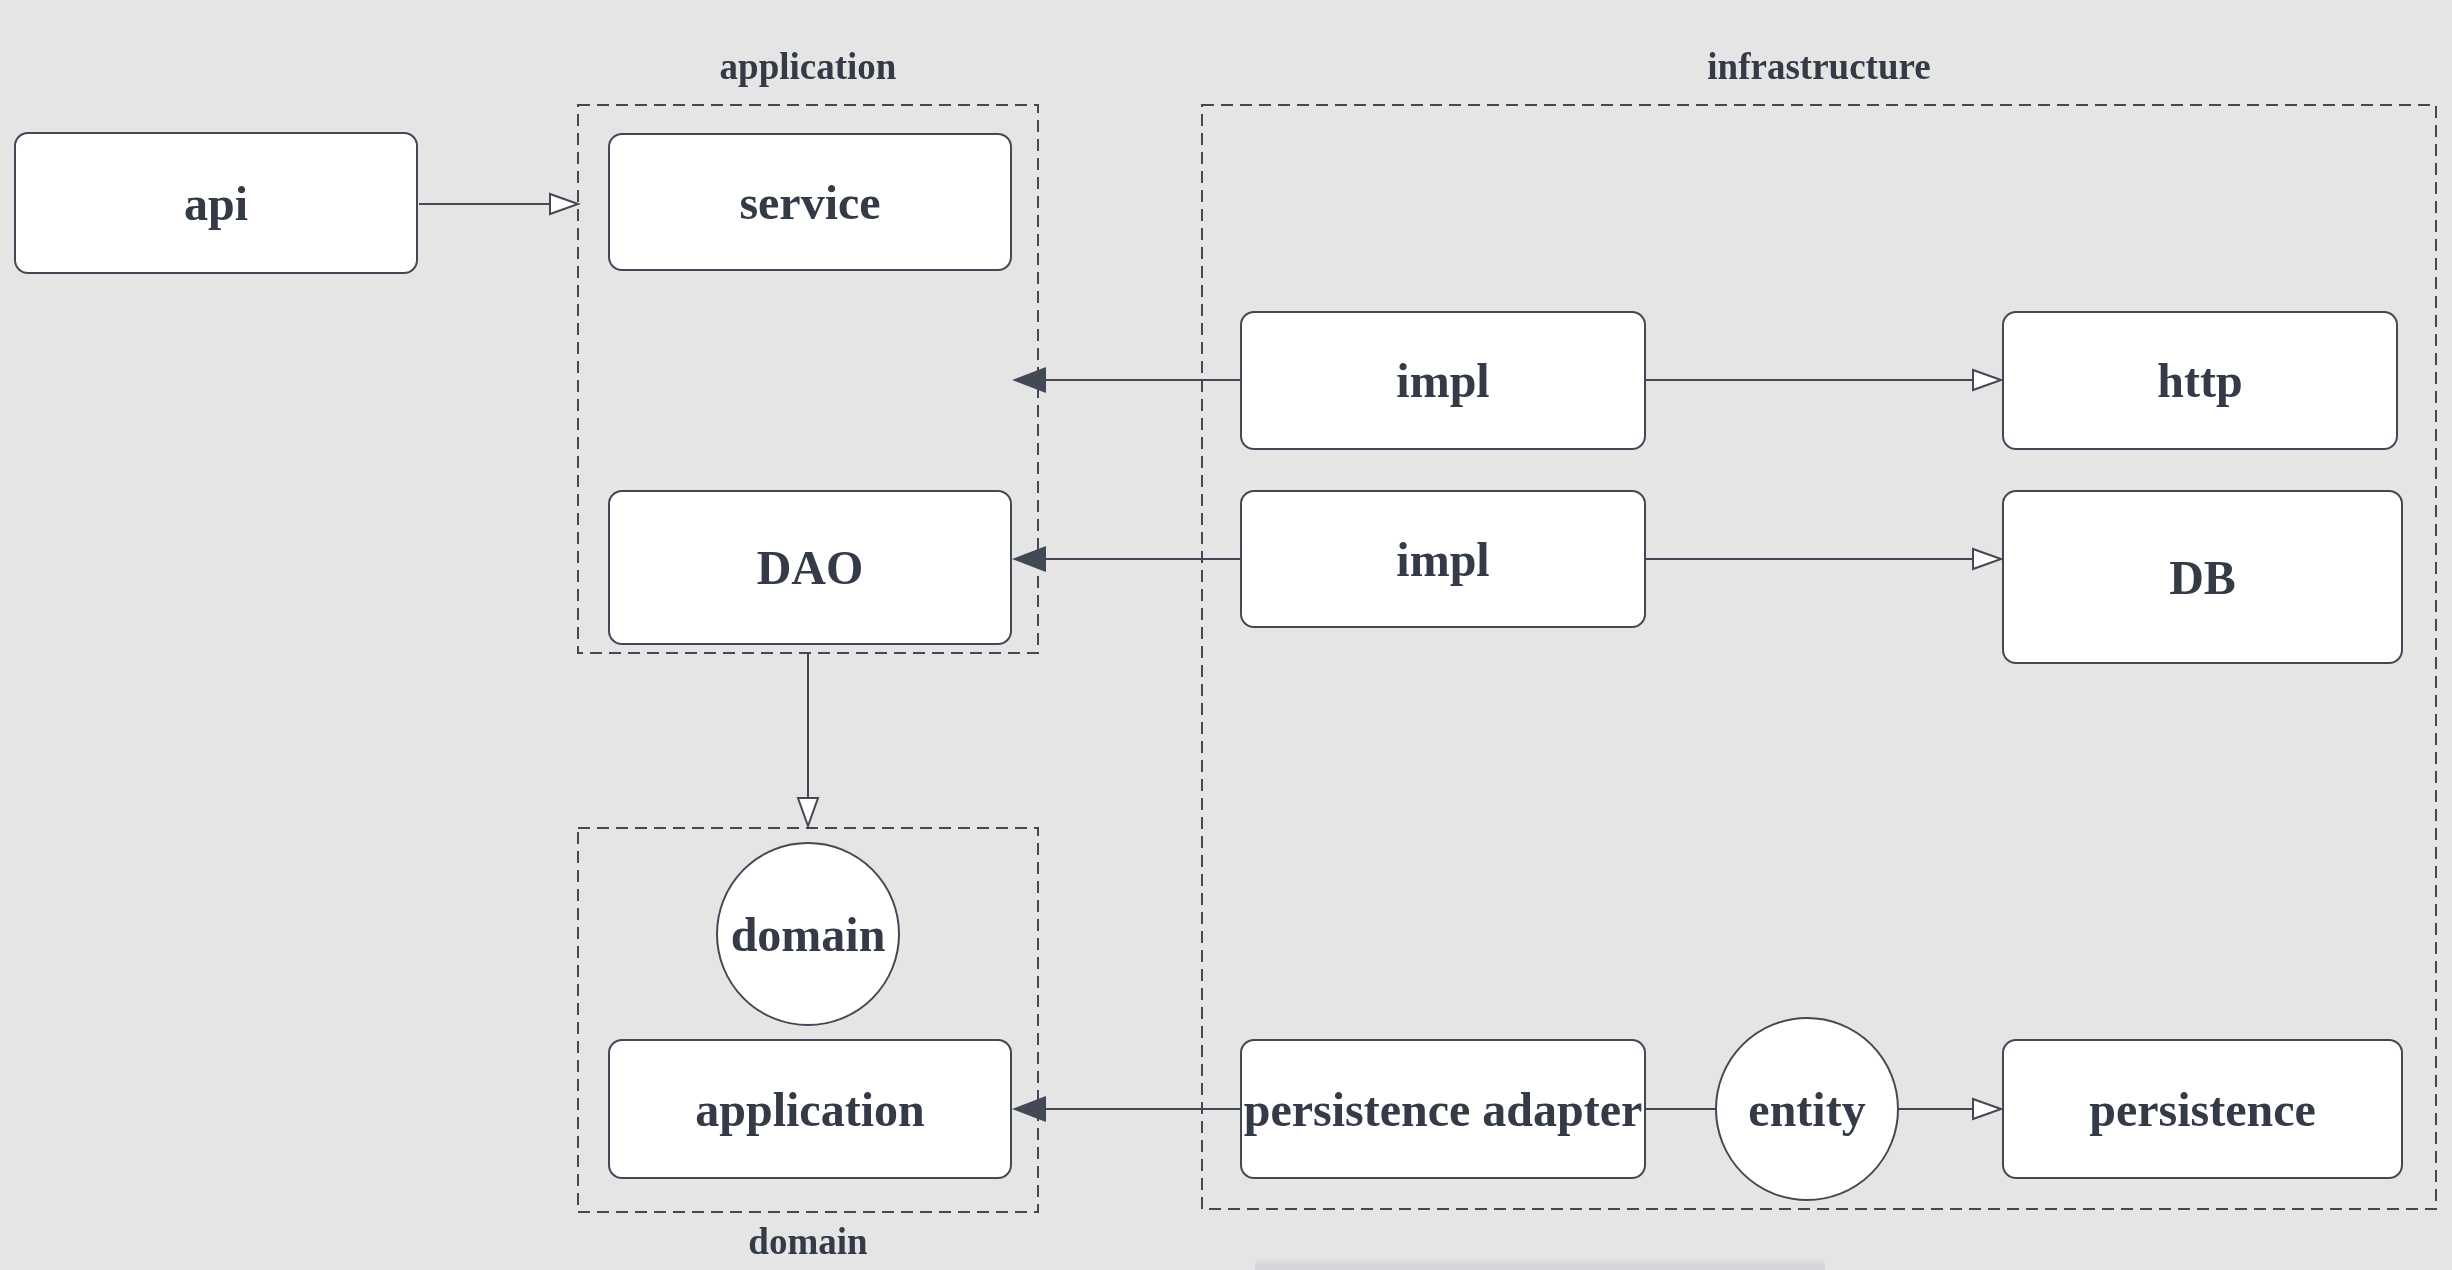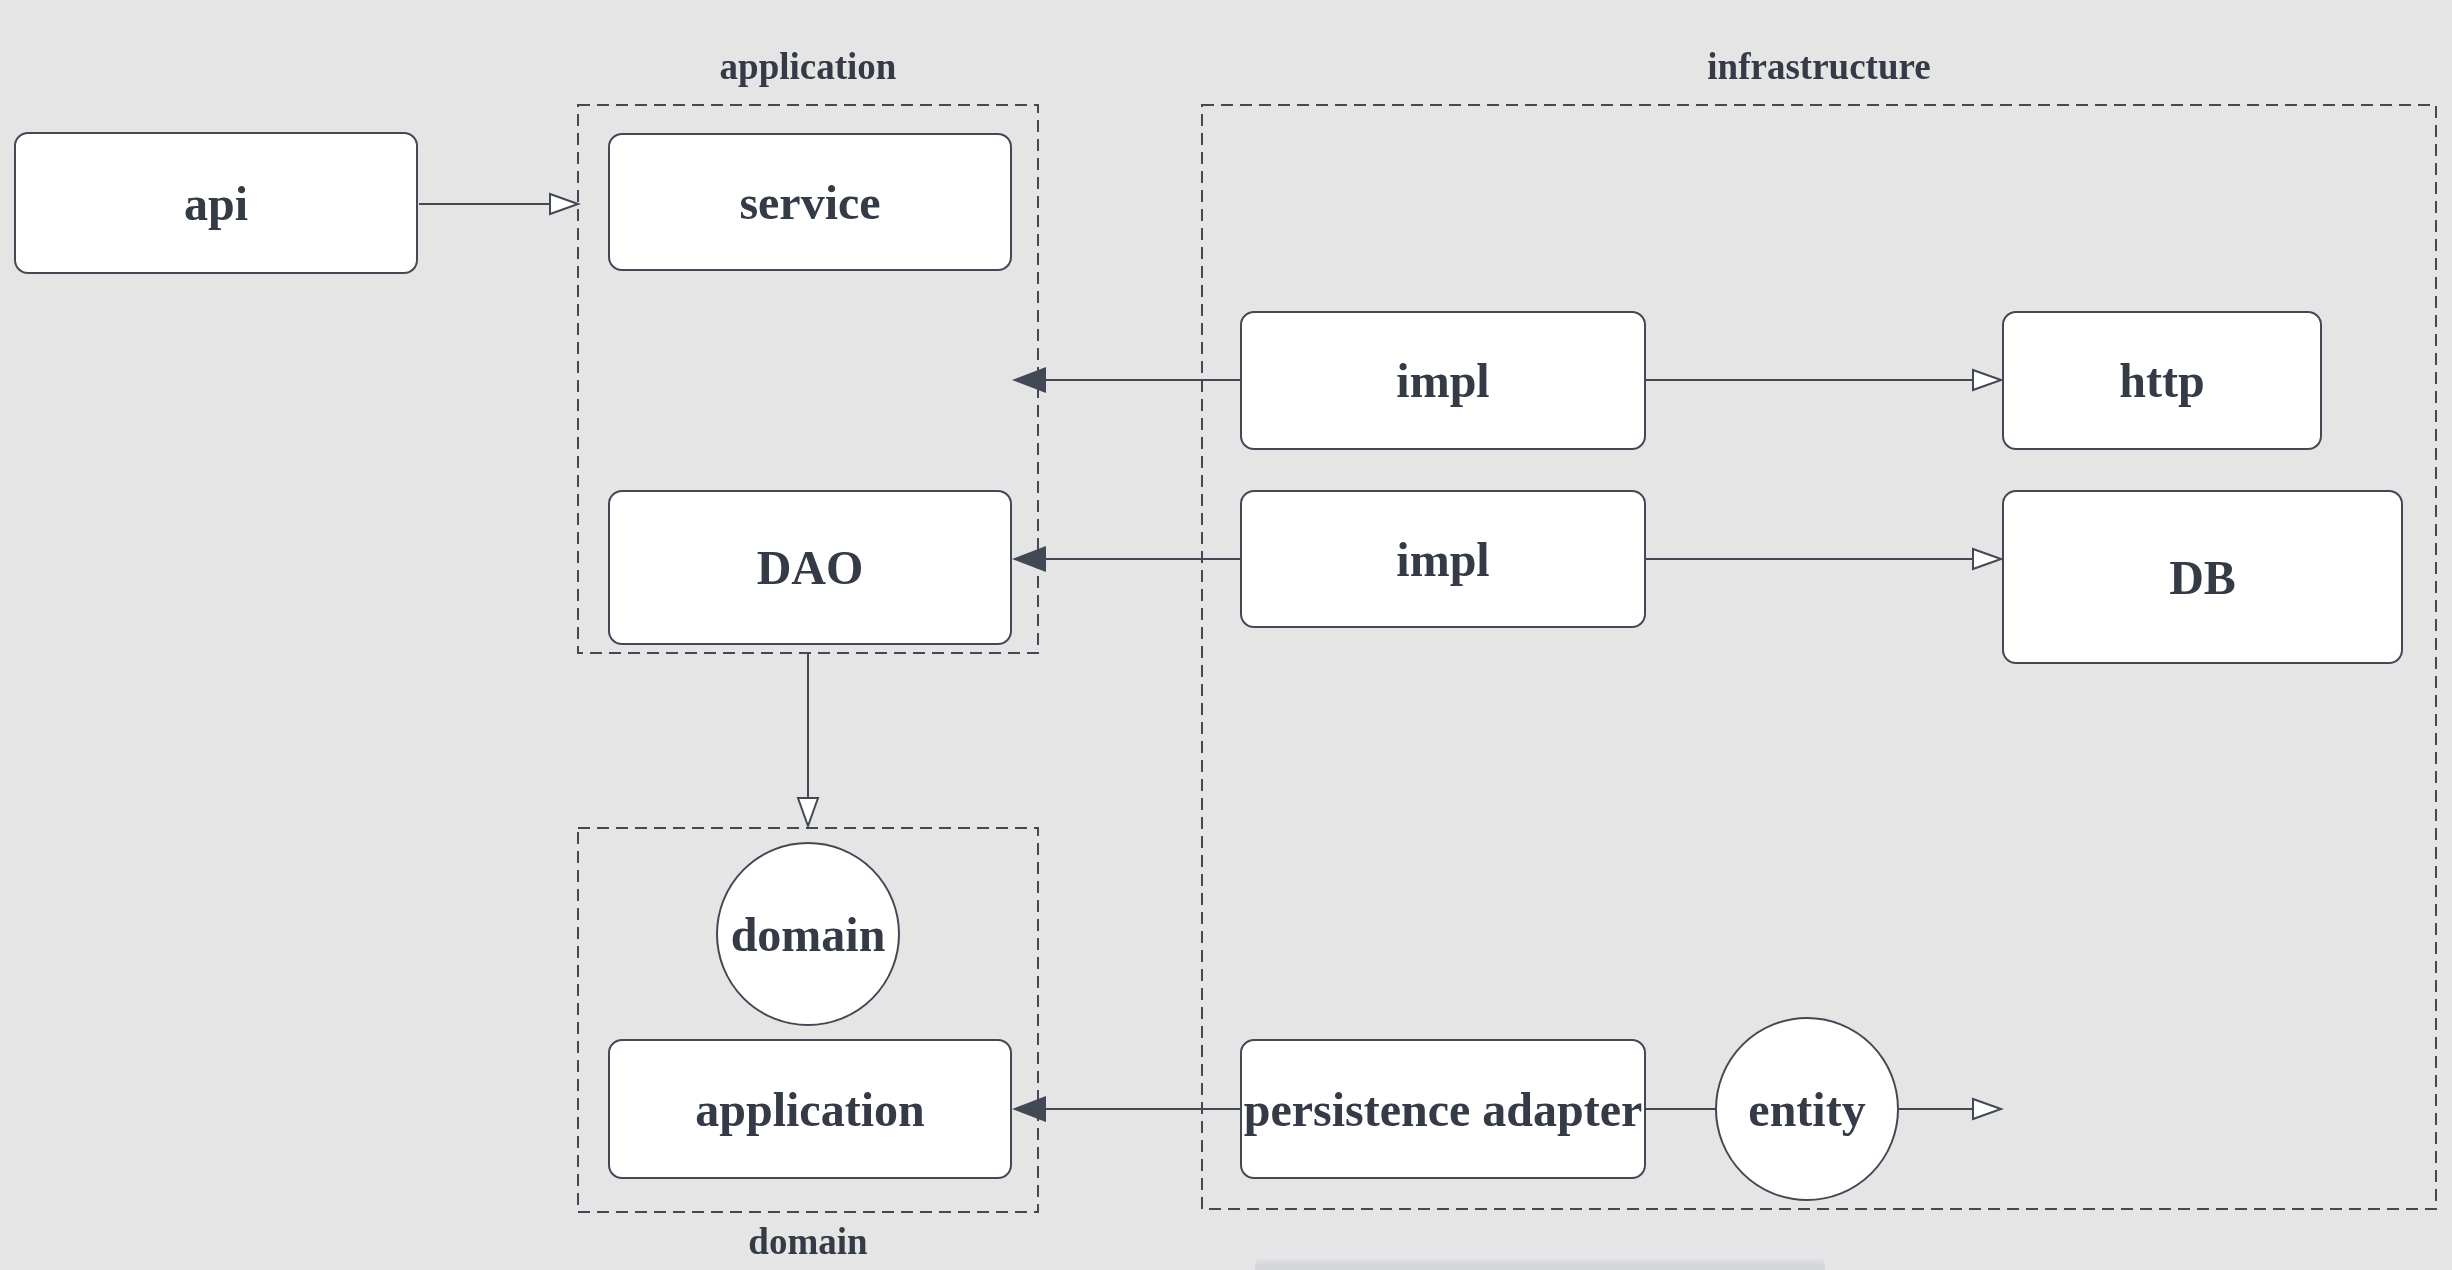--- a/index.html
+++ b/index.html
@@ -120,30 +120,31 @@
 
   <div class="node" style="left:14px; top:132px; width:404px; height:142px;">api</div>
 
   <div class="node" style="left:608px; top:133px; width:404px; height:138px;">service</div>
 
 
   <div class="node" style="left:608px; top:490px; width:404px; height:155px;">DAO</div>
 
   <div class="node" style="left:1240px; top:311px; width:406px; height:139px;">impl</div>
 
-  <div class="node" style="left:2002px; top:311px; width:320px; height:139px;">http</div>
+  <div class="node" style="left:2002px; top:311px; width:396px; height:139px;">http</div>
 
   <div class="node" style="left:1240px; top:490px; width:406px; height:138px;">impl</div>
 
   <div class="node" style="left:2002px; top:490px; width:401px; height:174px;">DB</div>
 
   <div class="node circle" style="left:716px; top:842px; width:184px; height:184px;">domain</div>
 
   <div class="node" style="left:608px; top:1039px; width:404px; height:140px;">application</div>
 
   <div class="node" style="left:1240px; top:1039px; width:406px; height:140px;">persistence adapter</div>
 
   <div class="node circle" style="left:1715px; top:1017px; width:184px; height:184px;">entity</div>
 
+  <div class="node" style="left:2002px; top:1039px; width:401px; height:140px;">persistence</div>
 
   <div class="h-scrollbar"></div>
 
 </div>
 
 </body></html>

